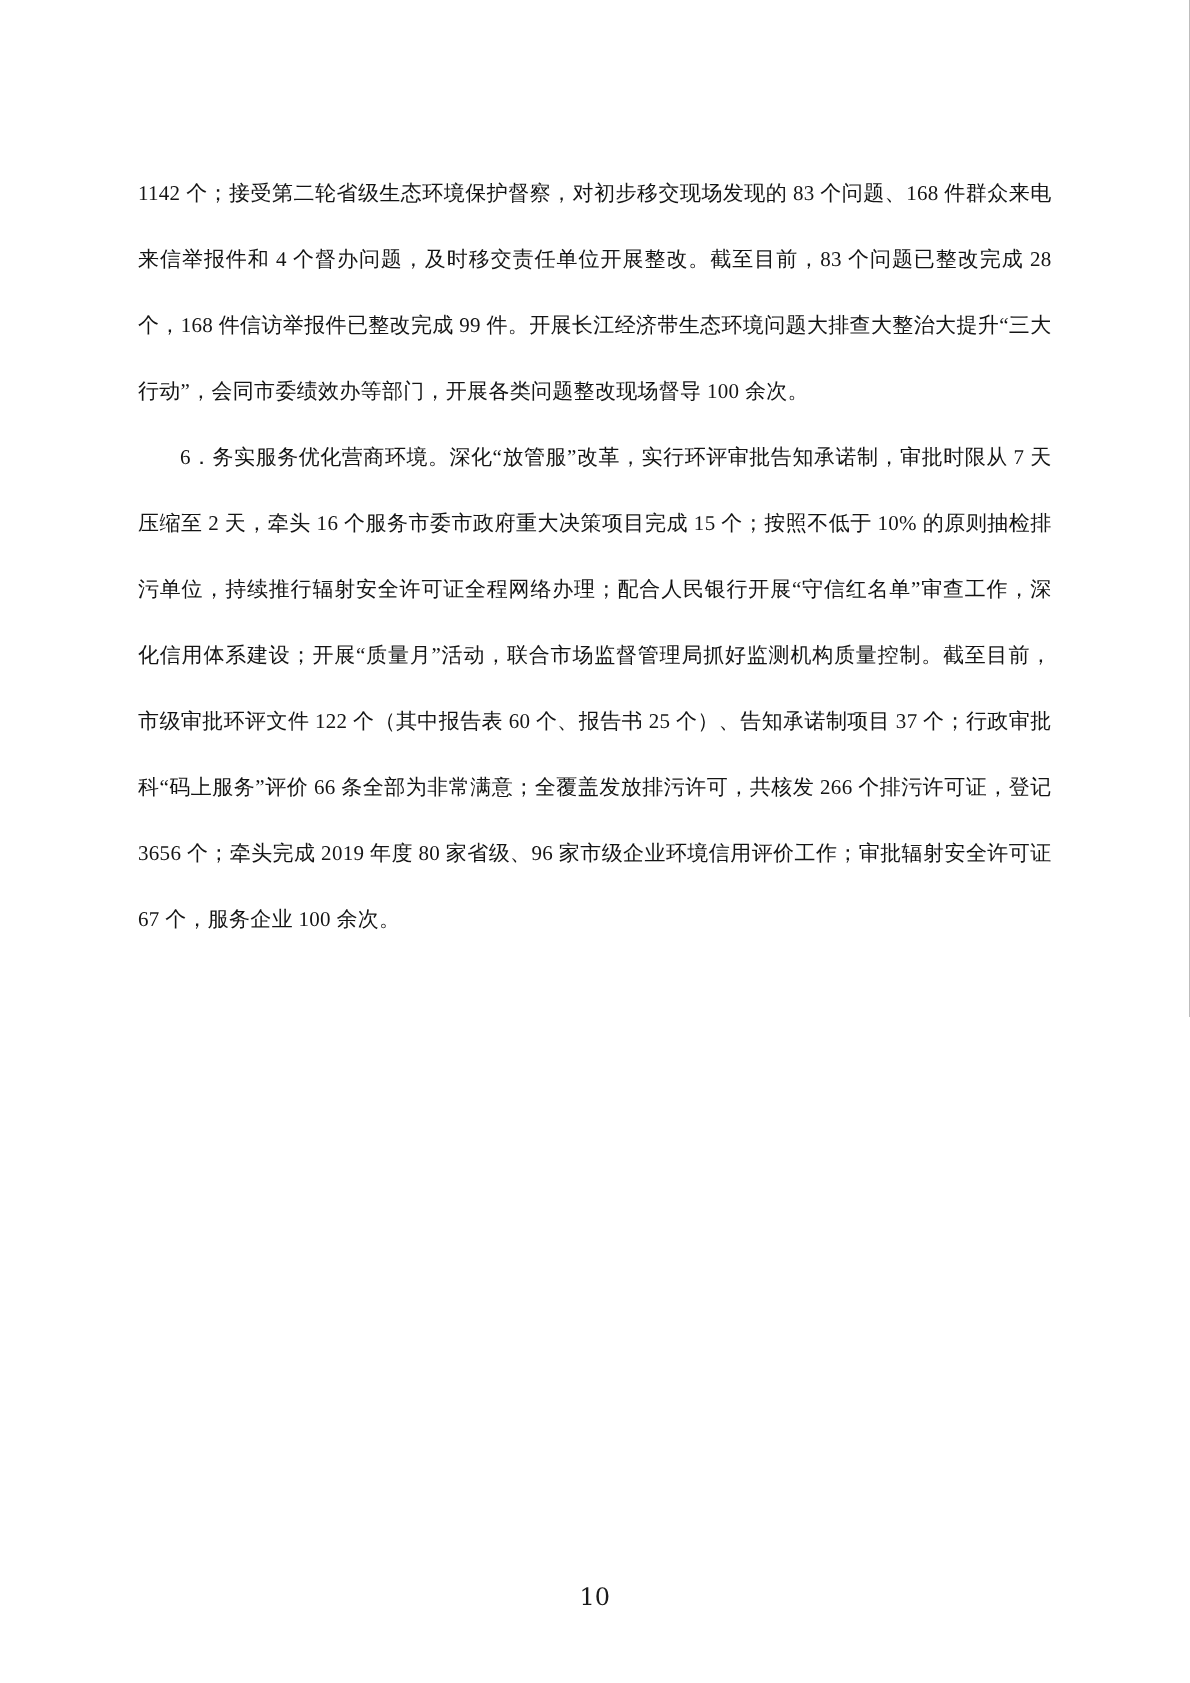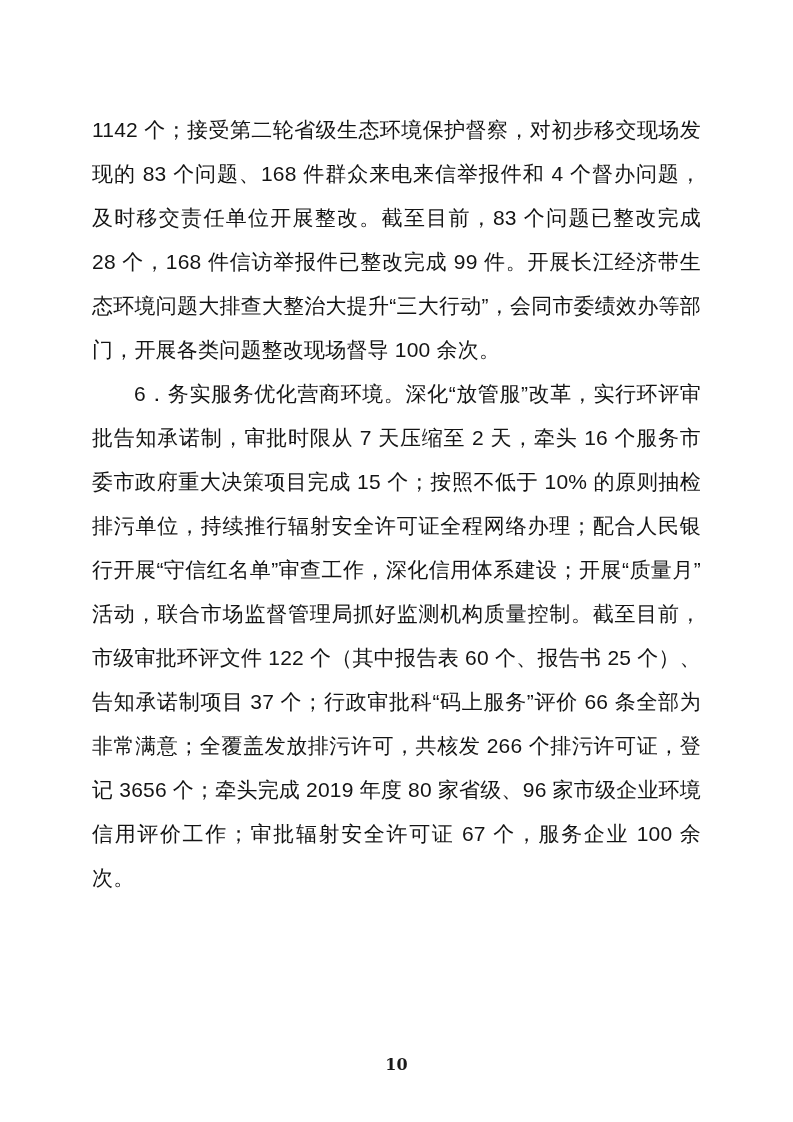--- a/index.html
+++ b/index.html
@@ -16,22 +16,22 @@
   }
   .page {
     position: relative;
     box-sizing: border-box;
     width: 793px;
     height: 1122px;
     background: #ffffff;
     padding: 108px 92px 60px 92px;
   }
   .doc-body {
-    font-family: Liberation Sans, sans-serif;
-    font-size: 21px;
+    font-family: Liberation Serif, serif;
+    font-size: 14px;
     line-height: 44px;
     color: #141414;
     text-align: justify;
     text-justify: inter-ideograph;
     letter-spacing: 0.2px;
   }
   .para {
     margin: 0 0 0 0;
     text-indent: 2em;
   }
@@ -40,21 +40,20 @@
   }
   .page-number {
     position: absolute;
     left: 0;
     right: 0;
     bottom: 48px;
     text-align: center;
     font-family: "DejaVu Serif", "Liberation Serif", serif;
     font-size: 16px;
     color: #1a1a1a;
-    font-weight: bold;
   }
 </style>
 </head>
 <body>
 
 <div class="page">
   <div class="doc-body">
     <p class="para no-indent">1142 个；接受第二轮省级生态环境保护督察，对初步移交现场发现的 83 个问题、168 件群众来电来信举报件和 4 个督办问题，及时移交责任单位开展整改。截至目前，83 个问题已整改完成 28 个，168 件信访举报件已整改完成 99 件。开展长江经济带生态环境问题大排查大整治大提升“三大行动”，会同市委绩效办等部门，开展各类问题整改现场督导 100 余次。</p>
     <p class="para">6．务实服务优化营商环境。深化“放管服”改革，实行环评审批告知承诺制，审批时限从 7 天压缩至 2 天，牵头 16 个服务市委市政府重大决策项目完成 15 个；按照不低于 10% 的原则抽检排污单位，持续推行辐射安全许可证全程网络办理；配合人民银行开展“守信红名单”审查工作，深化信用体系建设；开展“质量月”活动，联合市场监督管理局抓好监测机构质量控制。截至目前，市级审批环评文件 122 个（其中报告表 60 个、报告书 25 个）、告知承诺制项目 37 个；行政审批科“码上服务”评价 66 条全部为非常满意；全覆盖发放排污许可，共核发 266 个排污许可证，登记 3656 个；牵头完成 2019 年度 80 家省级、96 家市级企业环境信用评价工作；审批辐射安全许可证 67 个，服务企业 100 余次。</p>
   </div>

